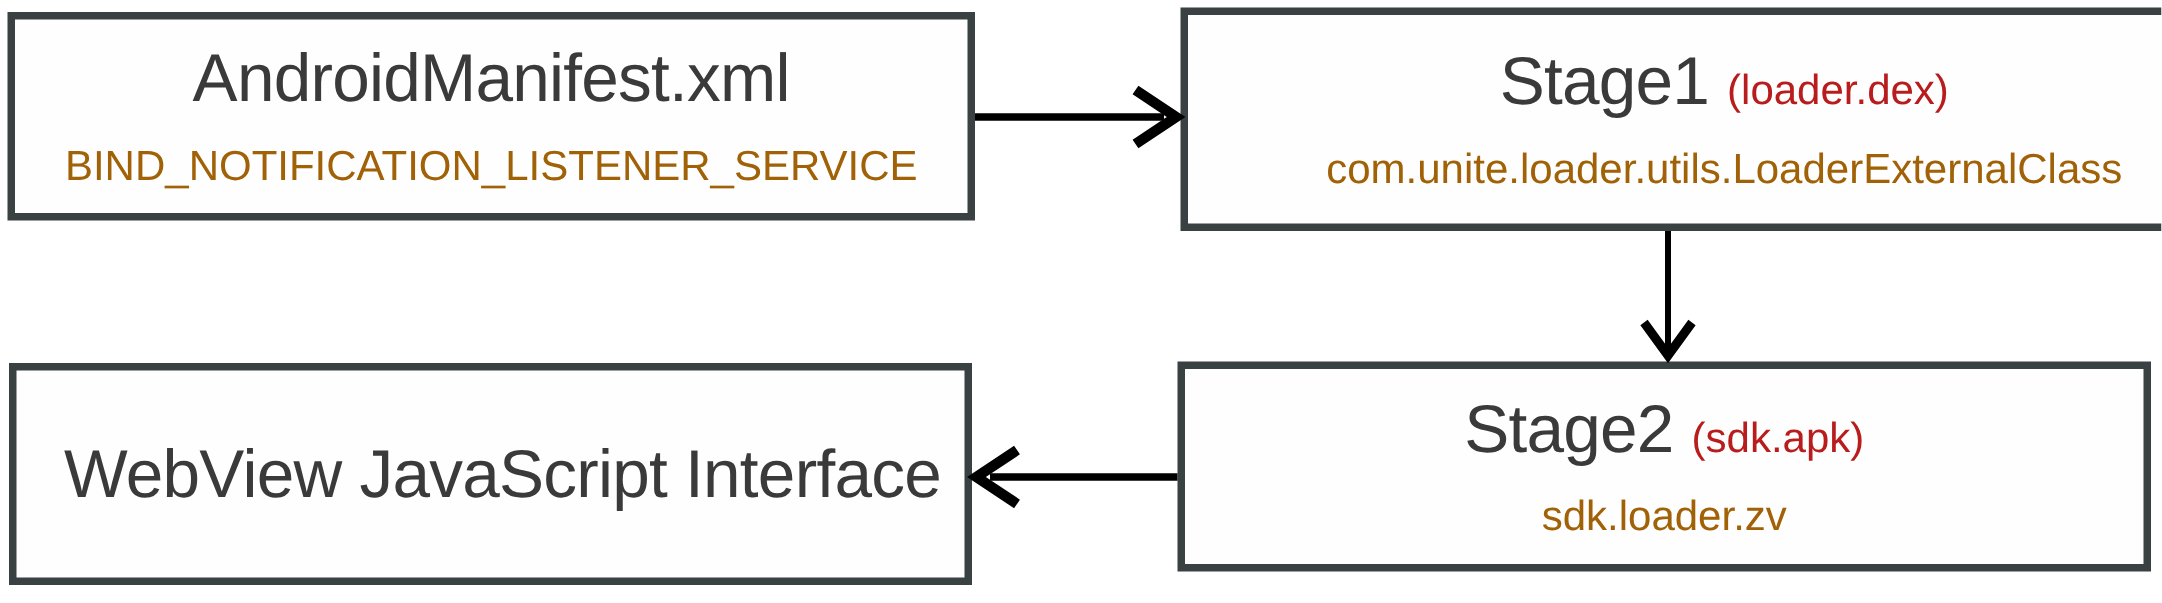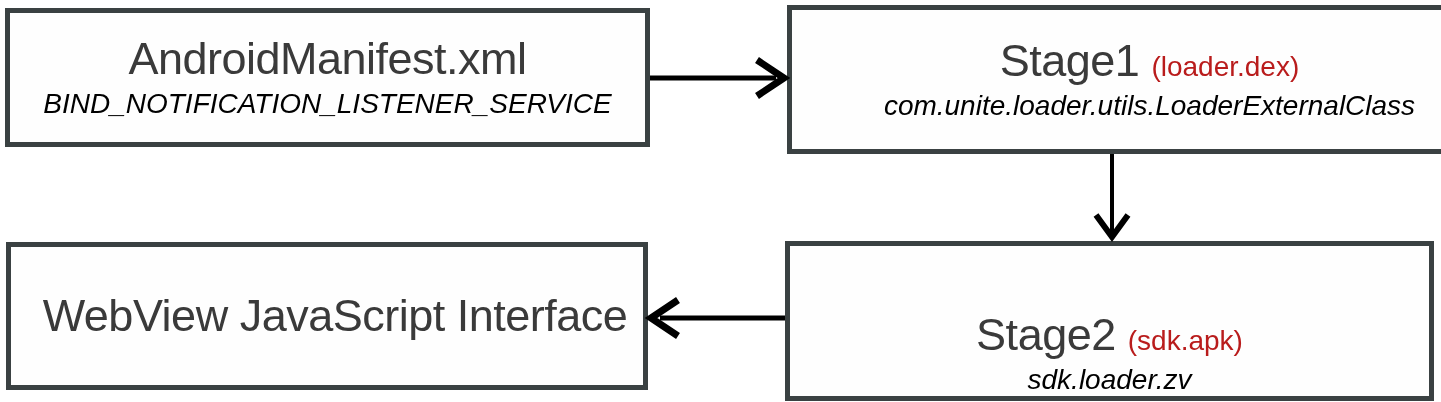--- a/index.html
+++ b/index.html
@@ -17,21 +17,21 @@
   }
   .node {
     position: absolute;
     box-sizing: border-box;
     border: 5px solid #3a4142;
     background: #fefefe;
     display: flex;
     flex-direction: column;
     align-items: center;
     justify-content: center;
-    gap: 7px;
+    gap: 20px;
     text-align: center;
   }
   .node-title-row {
     display: flex;
     align-items: baseline;
     justify-content: center;
     white-space: nowrap;
   }
   .node-title {
     font-size: 45px;
@@ -40,29 +40,28 @@
     letter-spacing: -0.5px;
   }
   .node-title-suffix {
     font-size: 28px;
     color: #b91c1c;
     margin-left: 12px;
   }
   .node-subtitle {
     font-size: 28px;
     line-height: 1.1;
-    color: #000000;
+    color: #a16207;
     white-space: nowrap;
-    font-style: italic;
   }
   
   .node-androidmanifest { left: 5px;   top: 8px;   width: 645px; height: 139px; }
   .node-stage1          { left: 787px; top: 5px;   width: 725px; height: 149px; }
   .node-webview         { left: 6px;   top: 242px; width: 642px; height: 148px; padding-left: 16px; }
-  .node-stage2          { left: 785px; top: 241px; width: 649px; height: 160px; justify-content: flex-end; }
+  .node-stage2          { left: 785px; top: 241px; width: 649px; height: 140px; }
 
   .arrows-layer {
     position: absolute;
     left: 0;
     top: 0;
     width: 1441px;
     height: 402px;
     pointer-events: none;
   }
   .arrow-line {

